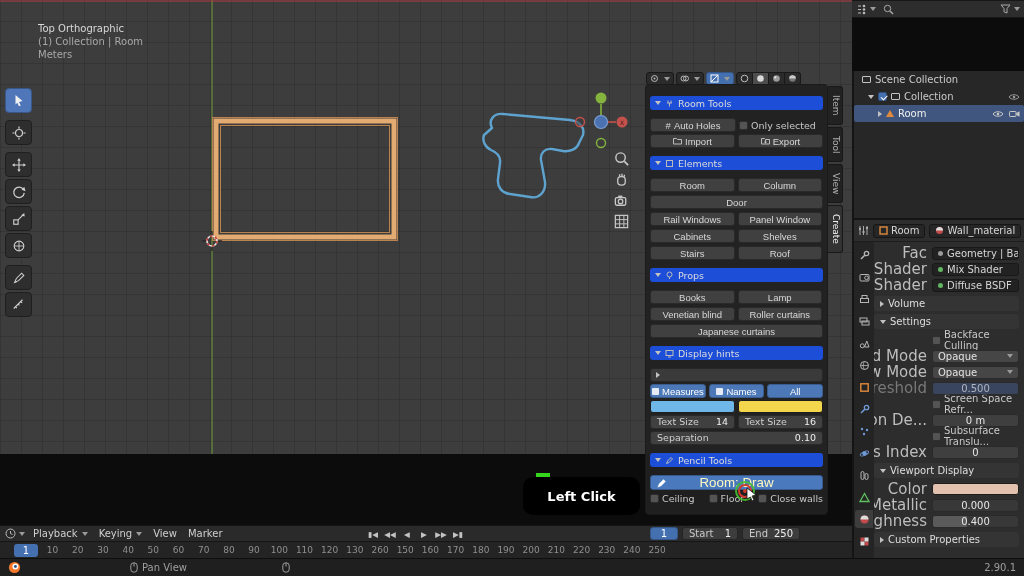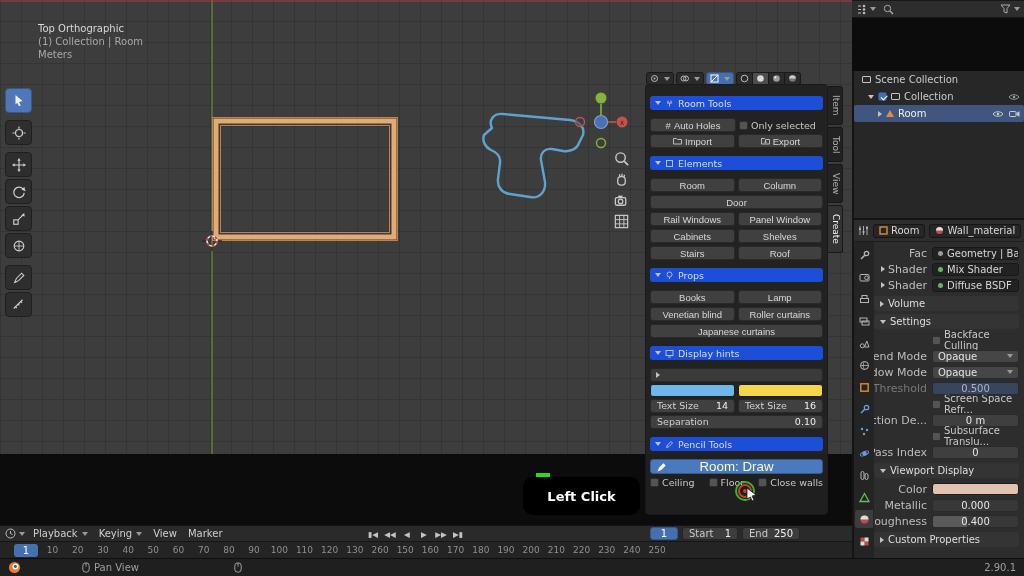--- a/index.html
+++ b/index.html
@@ -76,21 +76,21 @@
 .boxicon{width:9px;height:7px;border:1px solid #c2c2c2;border-radius:1px;flex:none}
 .meshicon{width:0;height:0;border-left:4px solid transparent;border-right:4px solid transparent;border-bottom:7px solid #e08a3c;flex:none}
 
 .props{left:852px;top:218px;width:172px;height:340px;background:#2d2d2d;border-left:2px solid #141414;border-top:2px solid #141414}
 .props-h{height:22px;display:flex;align-items:center;gap:4px;padding:0 4px;border-bottom:1px solid #1d1d1d}
 .ptabs{position:absolute;left:0;top:22px;bottom:0;width:20px;background:#242424;display:flex;flex-direction:column;align-items:center;padding-top:4px;gap:4px}
 .ptab{width:18px;height:18px;display:flex;align-items:center;justify-content:center;border-radius:3px 0 0 3px}
 .ptab.active{background:#3d3d3d}
 .pbody{position:absolute;left:20px;top:22px;right:0;bottom:0;padding:3px 5px 0 0;overflow:hidden}
 .prow2{display:flex;align-items:center;height:16px}
-.plab{width:58px;display:flex;justify-content:flex-end;align-items:center;gap:3px;padding-right:5px;color:#bdbdbd;font-size:11px;white-space:nowrap;overflow:hidden;flex:none}
+.plab{width:58px;display:flex;justify-content:flex-end;align-items:center;gap:3px;padding-right:5px;color:#bdbdbd;font-size:15px;white-space:nowrap;overflow:hidden;flex:none}
 .plab.dis{color:#787878}
 .psec{display:flex;align-items:center;gap:4px;background:#343434;border-radius:3px;height:15px;padding:0 6px;color:#dedede;margin:3px 0}
 .pchip{flex:1;height:13px;background:#222;border:1px solid #181818;border-radius:3px;display:flex;align-items:center;gap:4px;padding:0 5px;color:#d6d6d6;white-space:nowrap;overflow:hidden}
 .dot{width:5px;height:5px;border-radius:50%;background:#9a9a9a;flex:none}
 .dot.green{background:#63b763}
 .pdrop{flex:1;height:13px;background:#464646;border:1px solid #2a2a2a;border-radius:3px;display:flex;align-items:center;padding:0 5px;color:#e2e2e2}
 .pdrop .caret{margin-left:auto}
 .pnum{flex:1;height:13px;background:#3f3f3f;border:1px solid #2a2a2a;border-radius:3px;display:flex;align-items:center;justify-content:center;color:#e6e6e6}
 .pslider{position:relative;flex:1;height:13px;background:#383838;border:1px solid #2a2a2a;border-radius:3px;overflow:hidden;display:flex;align-items:center;justify-content:center;color:#e6e6e6}
 .pslider .fill{position:absolute;left:0;top:0;bottom:0;background:#5a5a5a}
@@ -477,20 +477,26 @@
       <span class="tri-d"></span>
       <svg width="9" height="9" viewBox="0 0 9 9">
           <rect x="1" y="1.5" width="7" height="5" fill="none" stroke="#bbb"></rect>
           <path d="M3 8 h3" stroke="#bbb"></path>
         </svg>
       <span>Display hints</span>
     </div>
     <div class="showbar">
       <span class="tri-r"></span>
     </div>
+    <div class="prow toggles">
+
+    <button class="pbtn blue">Measures</button>
+        <button class="pbtn blue">Names</button>
+        <button class="pbtn blue">All</button>
+      </div>
     <div class="prow">
       <span class="swatch" style="background: rgb(111, 183, 232);"></span>
       <span class="swatch" style="background: rgb(243, 214, 75);"></span>
     </div>
     <div class="prow">
       <span class="numfield">
           <span>Text Size</span>
           <span class="val">14</span>
         </span>
       <span class="numfield">
@@ -872,21 +878,21 @@
       <span class="rlabel">240</span>
       <span class="rlabel">250</span>
     </div>
 
   <div class="abs status">
     <svg width="13" height="13" viewBox="0 0 14 14">
         <circle cx="7" cy="7" r="6" fill="#f5792a"></circle>
         <circle cx="8" cy="6" r="3.2" fill="#fff"></circle>
         <circle cx="8" cy="6" r="1.6" fill="#30588c"></circle>
       </svg>
-    <span class="flex" style="margin-left:61px;gap:4px">
+    <span class="flex" style="margin-left:109px;gap:4px">
       <svg width="8" height="11" viewBox="0 0 8 11">
           <rect x="0.8" y="0.8" width="6.4" height="9.4" rx="3" fill="none" stroke="#9f9f9f"></rect>
           <path d="M4 1 V4.5" stroke="#9f9f9f"></path>
         </svg>
       <span>Pan View</span>
     </span>
     <svg style="margin-left:95px" width="8" height="11" viewBox="0 0 8 11">
         <rect x="0.8" y="0.8" width="6.4" height="9.4" rx="3" fill="none" stroke="#9f9f9f"></rect>
         <path d="M4 1 V4.5" stroke="#9f9f9f"></path>
       </svg>

